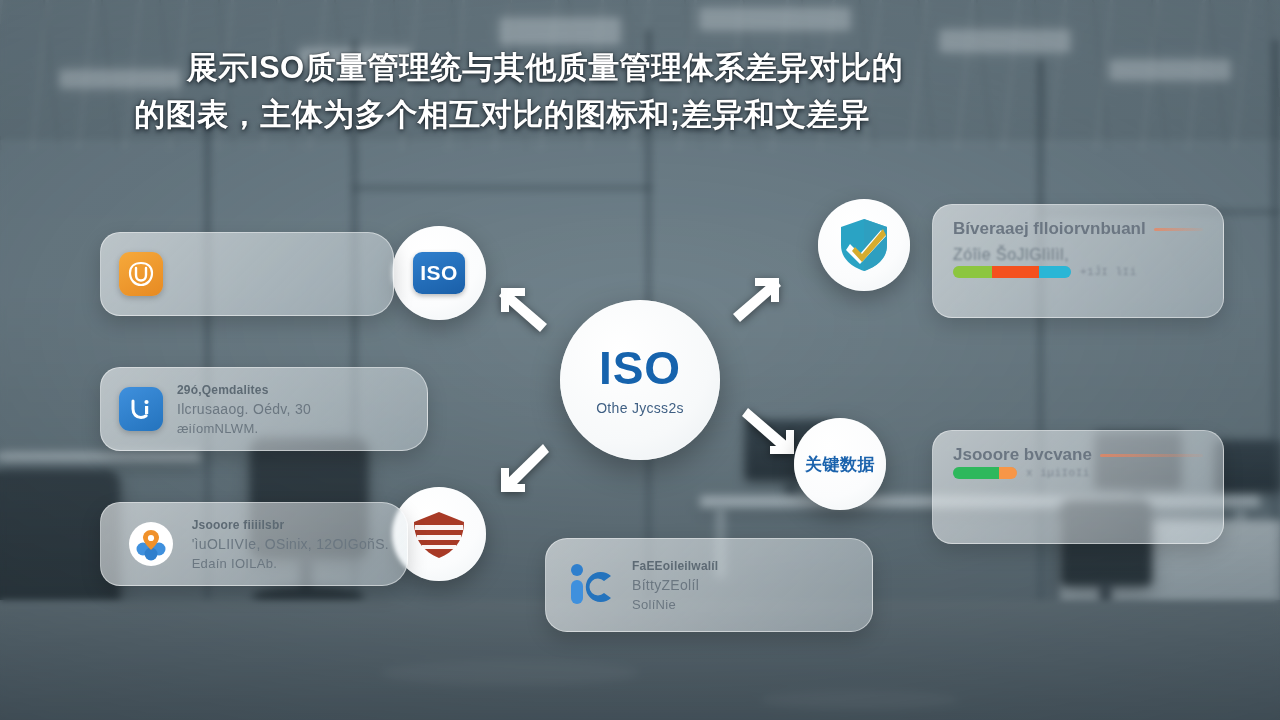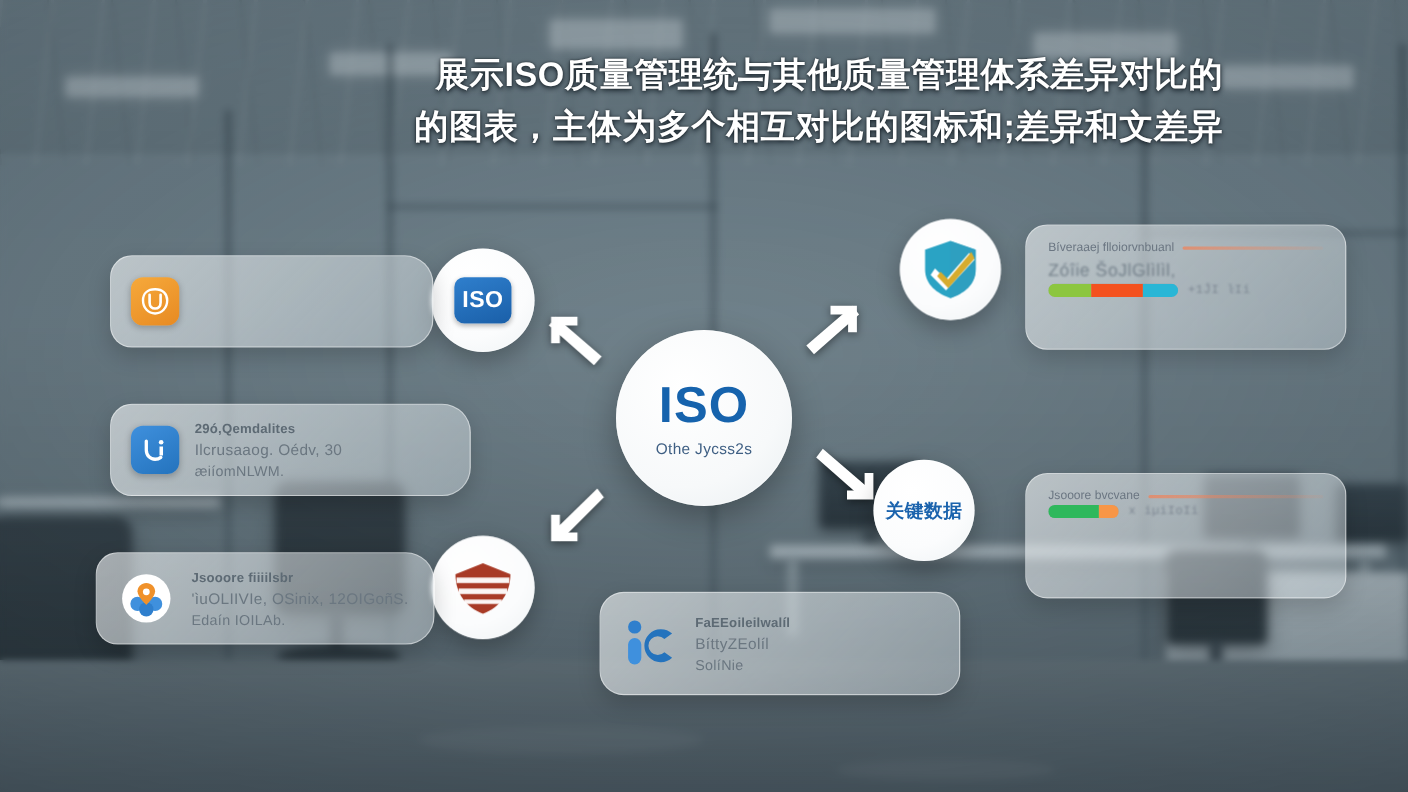--- a/index.html
+++ b/index.html
@@ -41,21 +41,21 @@
   .chair-base{position:absolute;background:#232c31;border-radius:50%;}
   .chair-post{position:absolute;background:#2a333a;}
   .blur-veil{position:absolute;inset:0;
      background:radial-gradient(115% 95% at 50% 45%, rgba(80,100,112,.22) 0%, rgba(50,66,76,.46) 70%, rgba(40,54,63,.62) 100%);
      backdrop-filter:blur(3px);}
   .soft{filter:blur(2.2px);}
   .softer{filter:blur(3.4px);}
 
   
   .title{position:absolute;left:0;top:44px;width:1112px;padding:0 0 0 0;
-     text-align:right;pointer-events:none;}
+     text-align:center;pointer-events:none;}
   .title-line{color:#ffffff;font-size:31px;font-weight:bold;line-height:47px;
      letter-spacing:.5px;text-shadow:0 2px 5px rgba(10,20,28,.85),0 0 2px rgba(0,0,0,.6);
      white-space:nowrap;}
   .t1{margin-left:-22px;}
   .t2{margin-left:-108px;}
 
   
   .hub{position:absolute;left:560px;top:300px;width:160px;height:160px;border-radius:50%;
      background:radial-gradient(circle at 38% 32%, #ffffff 0%, #f7f9fa 62%, #e9eef1 100%);
      box-shadow:0 10px 30px rgba(0,0,0,.30), 0 0 0 1px rgba(255,255,255,.45) inset;
@@ -105,21 +105,21 @@
   .ico-white{background:#ffffff;border-radius:50%;box-shadow:0 2px 6px rgba(0,0,0,.18);}
   .ico-plain{background:transparent;box-shadow:none;width:54px;height:54px;}
 
   
   .mcard{position:absolute;border-radius:20px;
      background:linear-gradient(135deg, rgba(250,252,253,.58), rgba(224,233,238,.40));
      border:1px solid rgba(255,255,255,.42);
      box-shadow:0 8px 20px rgba(0,0,0,.16);
      padding:14px 20px;backdrop-filter:blur(2px);overflow:hidden;}
   .m-head{display:flex;align-items:center;gap:8px;}
-  .m-title{font-size:11px;font-weight:normal;color:#6b7682;filter:blur(.6px);}
+  .m-title{font-size:17px;font-weight:bold;color:#6b7682;filter:blur(.6px);}
   .m-rule{height:3px;flex:1;border-radius:2px;
      background:linear-gradient(90deg,#f0835a,rgba(240,131,90,.12));opacity:.75;}
   .m-sub{margin-top:7px;font-size:16px;color:#737f89;filter:blur(.8px);letter-spacing:.5px;}
   .m-barrow{margin-top:2px;display:flex;align-items:center;gap:9px;font-family:Liberation Mono, monospace;}
   .m-bar{height:12px;border-radius:6px;overflow:hidden;display:flex;
      box-shadow:0 1px 2px rgba(0,0,0,.12) inset;}
   .seg{height:100%;}
   .m-val{font-size:11px;color:#7d8792;filter:blur(.8px);letter-spacing:.5px;}
 </style>
 </head>
@@ -255,21 +255,21 @@
         <path d="M17 10 H20.2 V18 H17 Z" fill="#ffffff"></path>
       </svg>
     </div>
     <div class="card-txt">
       <div class="ct-head">29ó,Qemdalites</div>
       <div class="ct-line">Ilcrusaaog.  Oédv, 30</div>
       <div class="ct-line sm">æiíomNLWM.</div>
     </div>
   </div>
 
-  <div class="card card-notch-r" style="left:87px;top:502px;width:270px;height:82px;">
+  <div class="card card-notch-r" style="left:100px;top:502px;width:270px;height:82px;justify-content:flex-end;">
     <div class="ico ico-white ico-plain">
       <svg width="46" height="46" viewBox="0 0 46 46">
         <circle cx="23" cy="23" r="22" fill="#ffffff"></circle>
         <circle cx="15" cy="28" r="6.5" fill="#3f90dd"></circle>
         <circle cx="31" cy="28" r="6.5" fill="#3f90dd"></circle>
         <circle cx="23" cy="33" r="6.5" fill="#2f7fcd"></circle>
         <path d="M23 9 C18.6 9 15 12.4 15 16.6 C15 21.8 23 29 23 29 C23 29 31 21.8 31 16.6 C31 12.4 27.4 9 23 9 Z" fill="#f0912a"></path>
         <circle cx="23" cy="17" r="3.1" fill="#ffffff"></circle>
       </svg>
     </div>

